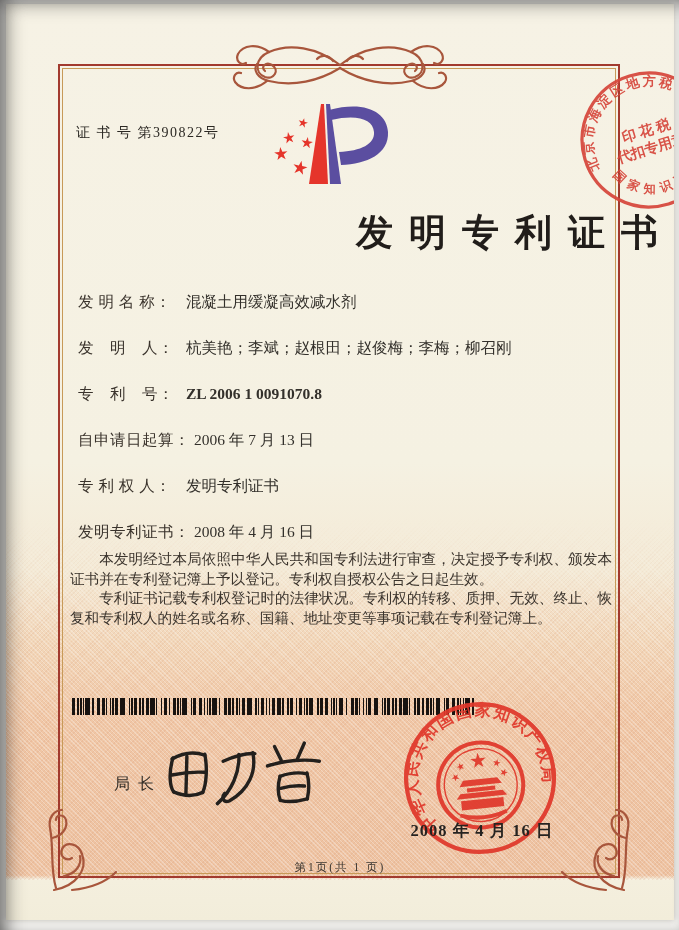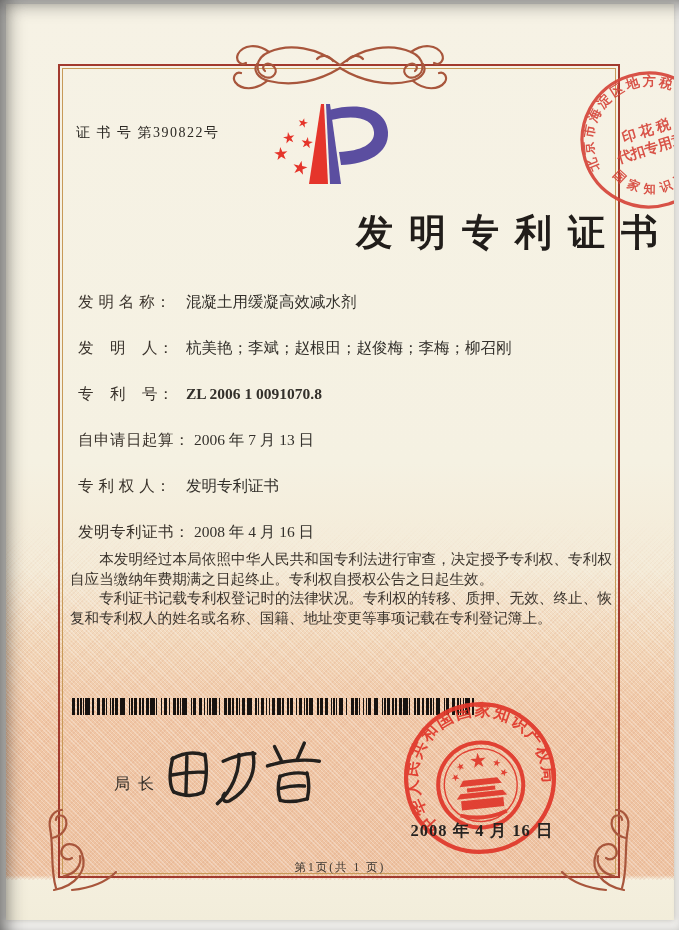--- a/index.html
+++ b/index.html
@@ -159,21 +159,21 @@
       <span class="flabel">专 利 权 人：</span>
       <span class="fval">发明专利证书</span>
     </div>
     <div class="frow">
       <span class="flabel">发明专利证书：</span>
       <span class="fval">2008 年 4 月 16 日</span>
     </div>
   </div>
 
   <div class="bodytxt">
-    <p class="para">本发明经过本局依照中华人民共和国专利法进行审查，决定授予专利权、专利权自应当缴纳年费期满之日起终止。专利权自授权公告之日起生效。</p>
+    <p class="para">本发明经过本局依照中华人民共和国专利法进行审查，决定授予专利权、颁发本证书并在专利登记簿上予以登记。专利权自授权公告之日起生效。</p>
     <p class="para">专利证书记载专利权登记时的法律状况。专利权的转移、质押、无效、终止、恢复和专利权人的姓名或名称、国籍、地址变更等事项记载在专利登记簿上。</p>
   </div>
 
   <div class="barcode"><span class="bar" style="width:3px"></span><span class="gap" style="width:2.4px"></span><span class="bar" style="width:1.5px"></span><span class="gap" style="width:1.2px"></span><span class="bar" style="width:1.5px"></span><span class="gap" style="width:1.2px"></span><span class="bar" style="width:1.5px"></span><span class="gap" style="width:1.2px"></span><span class="bar" style="width:4.5px"></span><span class="gap" style="width:2.4px"></span><span class="bar" style="width:1.5px"></span><span class="gap" style="width:3.5999999999999996px"></span><span class="bar" style="width:3px"></span><span class="gap" style="width:1.2px"></span><span class="bar" style="width:3px"></span><span class="gap" style="width:1.2px"></span><span class="bar" style="width:1.5px"></span><span class="gap" style="width:2.4px"></span><span class="bar" style="width:1.5px"></span><span class="gap" style="width:1.2px"></span><span class="bar" style="width:1.5px"></span><span class="gap" style="width:1.2px"></span><span class="bar" style="width:3px"></span><span class="gap" style="width:2.4px"></span><span class="bar" style="width:4.5px"></span><span class="gap" style="width:3.5999999999999996px"></span><span class="bar" style="width:1.5px"></span><span class="gap" style="width:1.2px"></span><span class="bar" style="width:1.5px"></span><span class="gap" style="width:1.2px"></span><span class="bar" style="width:3px"></span><span class="gap" style="width:2.4px"></span><span class="bar" style="width:1.5px"></span><span class="gap" style="width:1.2px"></span><span class="bar" style="width:1.5px"></span><span class="gap" style="width:2.4px"></span><span class="bar" style="width:3px"></span><span class="gap" style="width:1.2px"></span><span class="bar" style="width:4.5px"></span><span class="gap" style="width:1.2px"></span><span class="bar" style="width:1.5px"></span><span class="gap" style="width:3.5999999999999996px"></span><span class="bar" style="width:1.5px"></span><span class="gap" style="width:1.2px"></span><span class="bar" style="width:3px"></span><span class="gap" style="width:2.4px"></span><span class="bar" style="width:1.5px"></span><span class="gap" style="width:2.4px"></span><span class="bar" style="width:3px"></span><span class="gap" style="width:1.2px"></span><span class="bar" style="width:1.5px"></span><span class="gap" style="width:1.2px"></span><span class="bar" style="width:1.5px"></span><span class="gap" style="width:1.2px"></span><span class="bar" style="width:4.5px"></span><span class="gap" style="width:3.5999999999999996px"></span><span class="bar" style="width:1.5px"></span><span class="gap" style="width:1.2px"></span><span class="bar" style="width:3px"></span><span class="gap" style="width:2.4px"></span><span class="bar" style="width:3px"></span><span class="gap" style="width:2.4px"></span><span class="bar" style="width:1.5px"></span><span class="gap" style="width:1.2px"></span><span class="bar" style="width:1.5px"></span><span class="gap" style="width:1.2px"></span><span class="bar" style="width:1.5px"></span><span class="gap" style="width:1.2px"></span><span class="bar" style="width:4.5px"></span><span class="gap" style="width:2.4px"></span><span class="bar" style="width:1.5px"></span><span class="gap" style="width:3.5999999999999996px"></span><span class="bar" style="width:3px"></span><span class="gap" style="width:1.2px"></span><span class="bar" style="width:3px"></span><span class="gap" style="width:1.2px"></span><span class="bar" style="width:1.5px"></span><span class="gap" style="width:2.4px"></span><span class="bar" style="width:1.5px"></span><span class="gap" style="width:1.2px"></span><span class="bar" style="width:1.5px"></span><span class="gap" style="width:1.2px"></span><span class="bar" style="width:3px"></span><span class="gap" style="width:2.4px"></span><span class="bar" style="width:4.5px"></span><span class="gap" style="width:3.5999999999999996px"></span><span class="bar" style="width:1.5px"></span><span class="gap" style="width:1.2px"></span><span class="bar" style="width:1.5px"></span><span class="gap" style="width:1.2px"></span><span class="bar" style="width:3px"></span><span class="gap" style="width:2.4px"></span><span class="bar" style="width:1.5px"></span><span class="gap" style="width:1.2px"></span><span class="bar" style="width:1.5px"></span><span class="gap" style="width:2.4px"></span><span class="bar" style="width:3px"></span><span class="gap" style="width:1.2px"></span><span class="bar" style="width:4.5px"></span><span class="gap" style="width:1.2px"></span><span class="bar" style="width:1.5px"></span><span class="gap" style="width:3.5999999999999996px"></span><span class="bar" style="width:1.5px"></span><span class="gap" style="width:1.2px"></span><span class="bar" style="width:3px"></span><span class="gap" style="width:2.4px"></span><span class="bar" style="width:1.5px"></span><span class="gap" style="width:2.4px"></span><span class="bar" style="width:3px"></span><span class="gap" style="width:1.2px"></span><span class="bar" style="width:1.5px"></span><span class="gap" style="width:1.2px"></span><span class="bar" style="width:1.5px"></span><span class="gap" style="width:1.2px"></span><span class="bar" style="width:4.5px"></span><span class="gap" style="width:3.5999999999999996px"></span><span class="bar" style="width:1.5px"></span><span class="gap" style="width:1.2px"></span><span class="bar" style="width:3px"></span><span class="gap" style="width:2.4px"></span><span class="bar" style="width:3px"></span><span class="gap" style="width:2.4px"></span><span class="bar" style="width:1.5px"></span><span class="gap" style="width:1.2px"></span><span class="bar" style="width:1.5px"></span><span class="gap" style="width:1.2px"></span><span class="bar" style="width:1.5px"></span><span class="gap" style="width:1.2px"></span><span class="bar" style="width:4.5px"></span><span class="gap" style="width:2.4px"></span><span class="bar" style="width:1.5px"></span><span class="gap" style="width:3.5999999999999996px"></span><span class="bar" style="width:3px"></span><span class="gap" style="width:1.2px"></span><span class="bar" style="width:3px"></span><span class="gap" style="width:1.2px"></span><span class="bar" style="width:1.5px"></span><span class="gap" style="width:2.4px"></span><span class="bar" style="width:1.5px"></span><span class="gap" style="width:1.2px"></span><span class="bar" style="width:1.5px"></span><span class="gap" style="width:1.2px"></span><span class="bar" style="width:3px"></span><span class="gap" style="width:2.4px"></span><span class="bar" style="width:4.5px"></span><span class="gap" style="width:3.5999999999999996px"></span><span class="bar" style="width:1.5px"></span><span class="gap" style="width:1.2px"></span><span class="bar" style="width:1.5px"></span><span class="gap" style="width:1.2px"></span><span class="bar" style="width:3px"></span><span class="gap" style="width:2.4px"></span><span class="bar" style="width:1.5px"></span><span class="gap" style="width:1.2px"></span><span class="bar" style="width:1.5px"></span><span class="gap" style="width:2.4px"></span><span class="bar" style="width:3px"></span><span class="gap" style="width:1.2px"></span><span class="bar" style="width:4.5px"></span><span class="gap" style="width:1.2px"></span><span class="bar" style="width:1.5px"></span><span class="gap" style="width:3.5999999999999996px"></span><span class="bar" style="width:1.5px"></span><span class="gap" style="width:1.2px"></span><span class="bar" style="width:3px"></span><span class="gap" style="width:2.4px"></span><span class="bar" style="width:1.5px"></span><span class="gap" style="width:2.4px"></span><span class="bar" style="width:3px"></span><span class="gap" style="width:1.2px"></span><span class="bar" style="width:1.5px"></span><span class="gap" style="width:1.2px"></span><span class="bar" style="width:1.5px"></span><span class="gap" style="width:1.2px"></span><span class="bar" style="width:4.5px"></span><span class="gap" style="width:3.5999999999999996px"></span><span class="bar" style="width:1.5px"></span><span class="gap" style="width:1.2px"></span><span class="bar" style="width:3px"></span><span class="gap" style="width:2.4px"></span><span class="bar" style="width:3px"></span><span class="gap" style="width:2.4px"></span><span class="bar" style="width:1.5px"></span><span class="gap" style="width:1.2px"></span><span class="bar" style="width:1.5px"></span><span class="gap" style="width:1.2px"></span><span class="bar" style="width:1.5px"></span><span class="gap" style="width:1.2px"></span><span class="bar" style="width:4.5px"></span><span class="gap" style="width:2.4px"></span><span class="bar" style="width:1.5px"></span><span class="gap" style="width:3.5999999999999996px"></span></div>
 
   <div class="signer-title">局长</div>
   <svg class="sig-svg" width="180" height="80" viewBox="0 0 180 80">
     <g transform="rotate(-3 90 40)">
       <path class="sig" d="M16,18 C11,32 11,46 15,52"></path>
       <path class="sig" d="M15,19 C27,13 39,13 48,17"></path>

